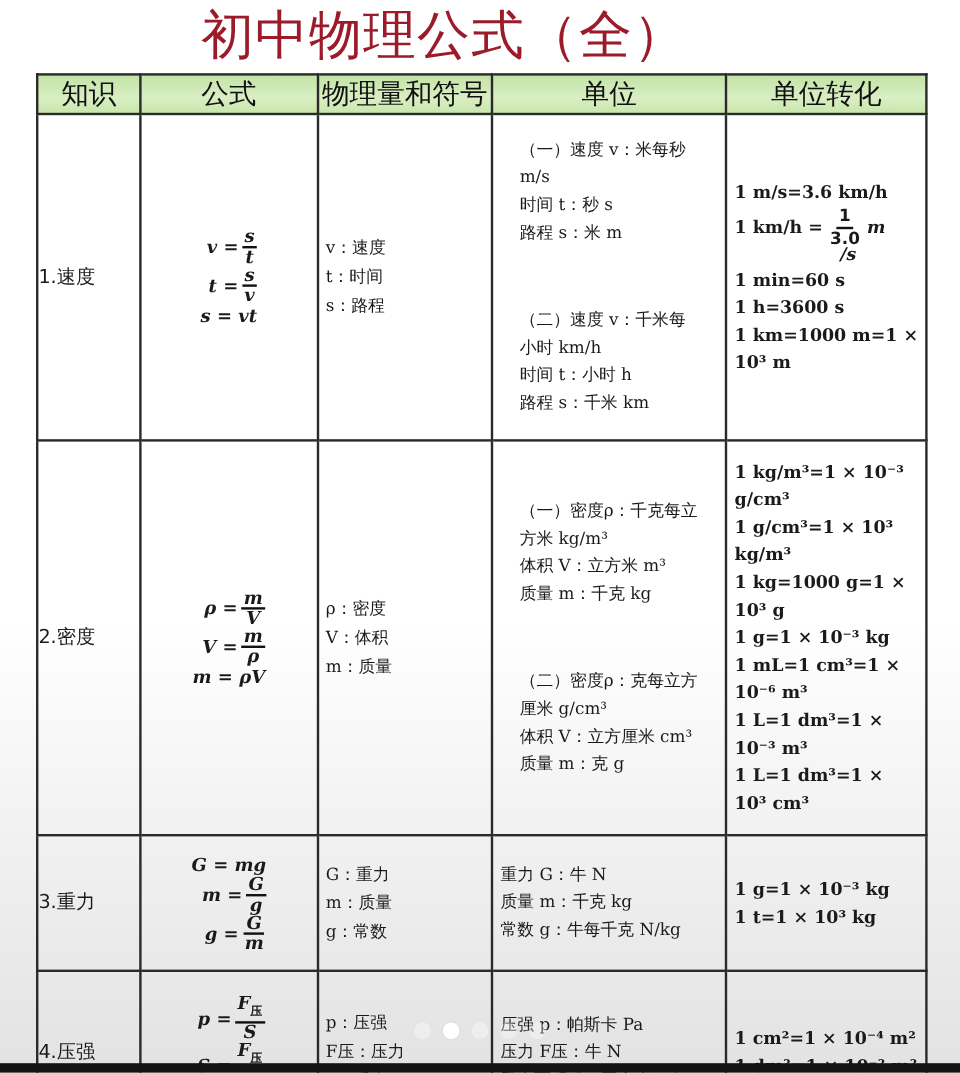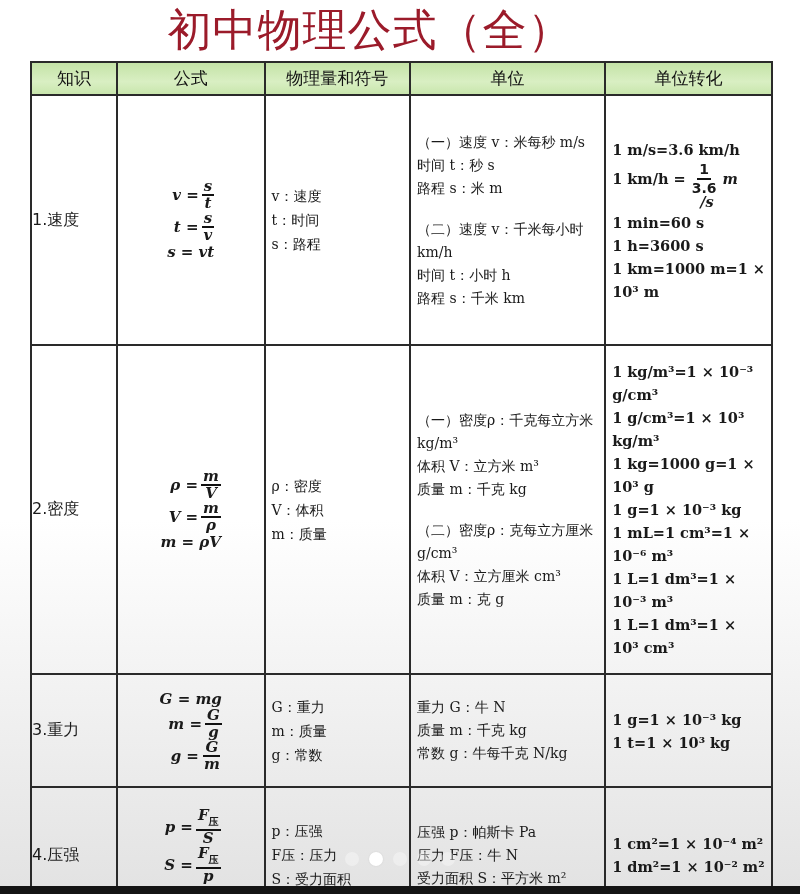--- a/index.html
+++ b/index.html
@@ -16,40 +16,40 @@
   }
   table.formula-table {
     position: absolute; left: 30px; top: 61px; width: 743px;
     border-collapse: collapse; table-layout: fixed;
   }
   .formula-table th, .formula-table td {
     border: 2px solid #2a2a2a; padding: 0; vertical-align: middle;
   }
   .formula-table th {
     height: 31px; background: linear-gradient(to bottom, #c4e3a7, #d9efc3 60%, #c9e6ad);
-    font-family: "DejaVu Sans", sans-serif; font-weight: normal; font-size: 17px; color: #111;
+    font-family: "DejaVu Sans", sans-serif; font-weight: normal; font-size: 23px; color: #111;
   }
   .col-topic { width: 85px; }
   .col-formula { width: 146px; }
   .col-qty { width: 144px; }
   .col-unit { width: 193px; }
   .col-conv { width: 165px; }
   td.topic {
     text-align: left; font-family: "DejaVu Sans", sans-serif; font-size: 16px;
   }
   td.formula { text-align: center; }
   .eqs { display: inline-block; text-align: right; font-style: italic; font-weight: bold; font-family: "DejaVu Serif", serif; font-size: 15px; }
   .eq { display: flex; align-items: center; justify-content: flex-end; line-height: 18px; white-space: nowrap; }
   .frac { display: inline-flex; flex-direction: column; align-items: center; margin-left: 3px; line-height: 15px; }
   .frac .num { border-bottom: 2px solid #111; padding: 0 2px; }
   .frac .den { padding: 0 2px; }
   .sub { font-size: 10px; vertical-align: -5px; font-style: normal; }
   td.qty { padding-left: 6px; font-size: 14px; line-height: 24px; }
   td.unit { padding: 2px 6px; font-size: 14px; line-height: 23px; }
-  .unit-block { margin: 0; }
+  .unit-block { margin: 16px; }
   .unit-gap { height: 18px; }
   td.conv { padding: 2px 6px; font-weight: bold; font-size: 14.5px; line-height: 23px; }
   .conv-frac { display: flex; align-items: center; white-space: nowrap; text-align: center; }
   .conv-frac .frac { margin: 0 4px; font-family: "DejaVu Sans", sans-serif; font-size: 14px; line-height: 17px; }
   .conv-frac .ital { font-style: italic; font-family: "DejaVu Serif", serif; }
   .conv-tail { padding-left: 88px; font-style: italic; margin-top: -4px; line-height: 18px; }
   tr.r1 td { height: 244px; }
   tr.r2 td { height: 323px; }
   tr.r3 td { height: 107px; }
   tr.r4 td { height: 130px; }
@@ -129,21 +129,21 @@
           <div>时间 t：小时 h</div>
           <div>路程 s：千米 km</div>
         </div>
       </td>
       <td class="conv">
         <div>1 m/s=3.6 km/h</div>
         <div class="conv-frac">
           <span>1 km/h =</span>
           <span class="frac">
               <span class="num">1</span>
-              <span class="den">3.6</span>
+              <span class="den">3.0</span>
             </span>
           <span class="ital">m</span>
         </div>
         <div class="conv-tail">/s</div>
         <div>1 min=60 s</div>
         <div>1 h=3600 s</div>
         <div>1 km=1000 m=1 × 10³ m</div>
       </td>
     </tr>
 

